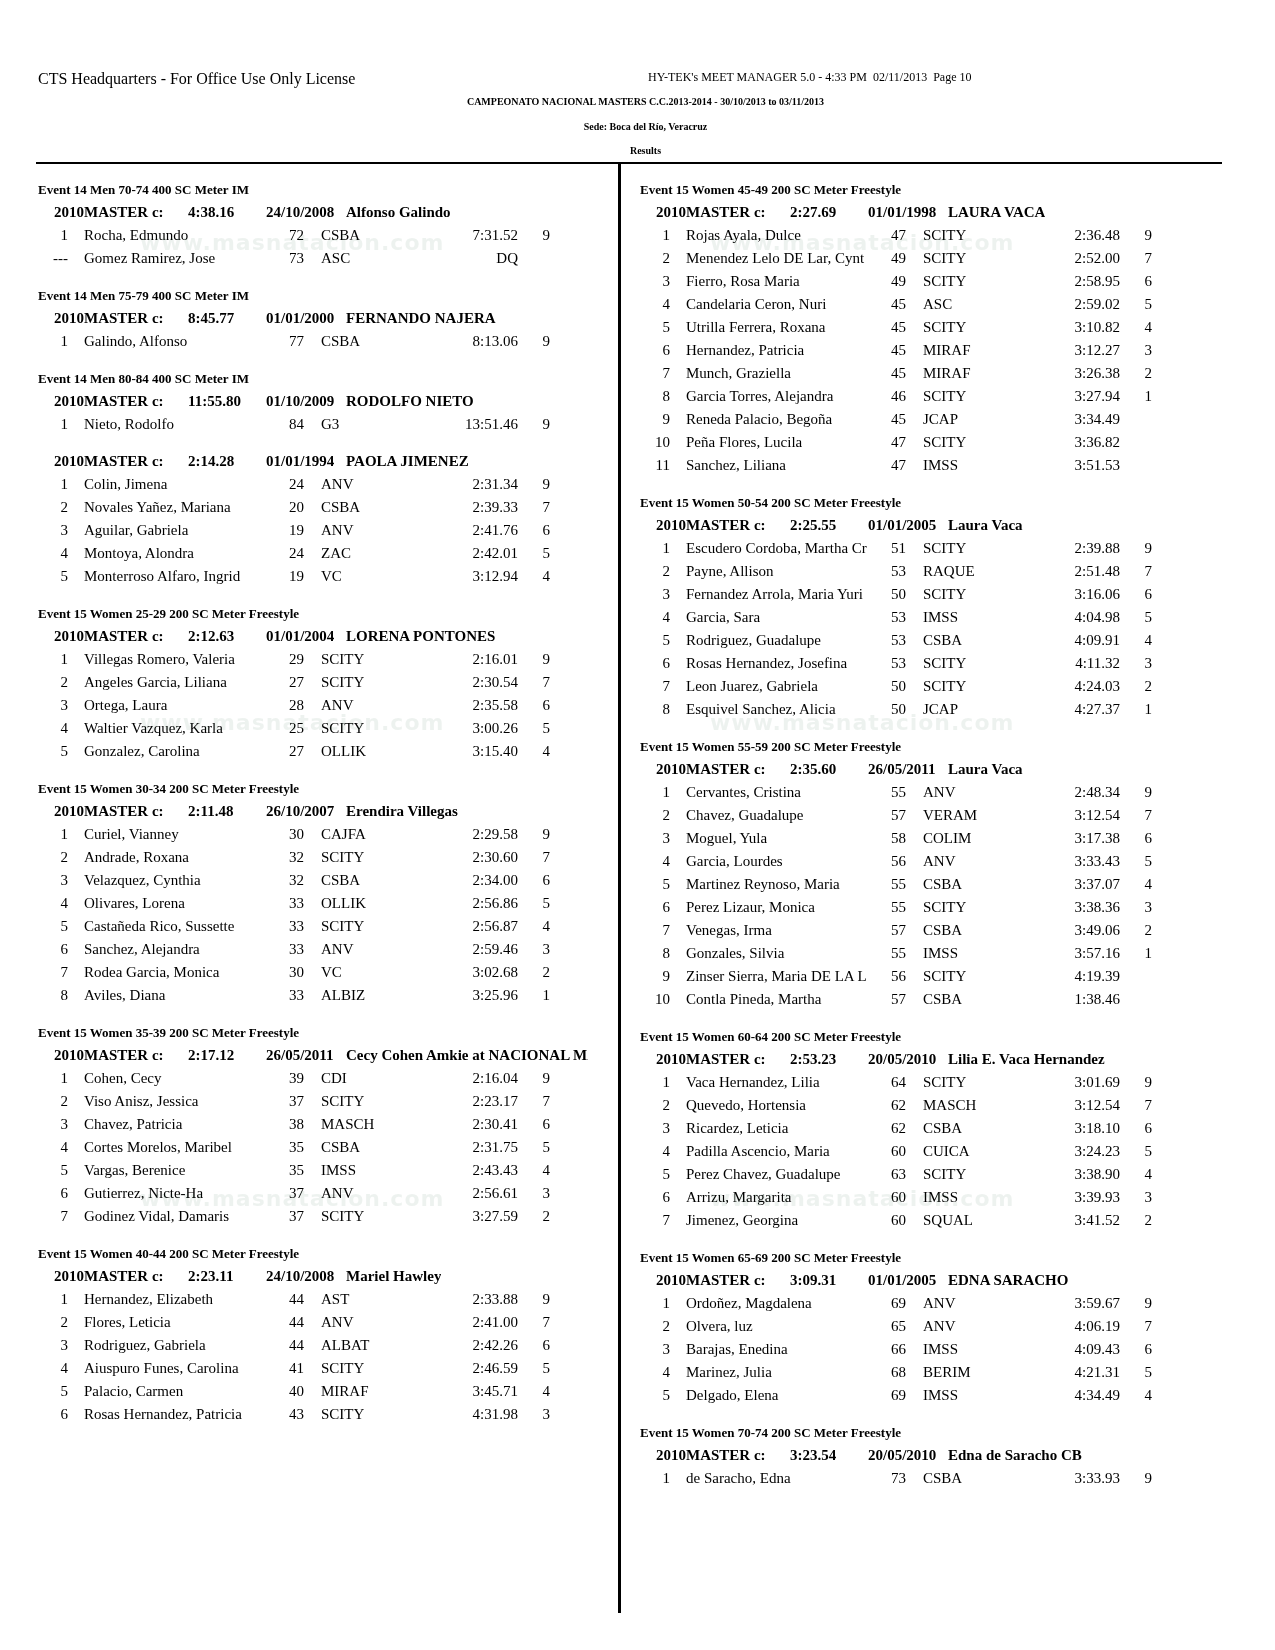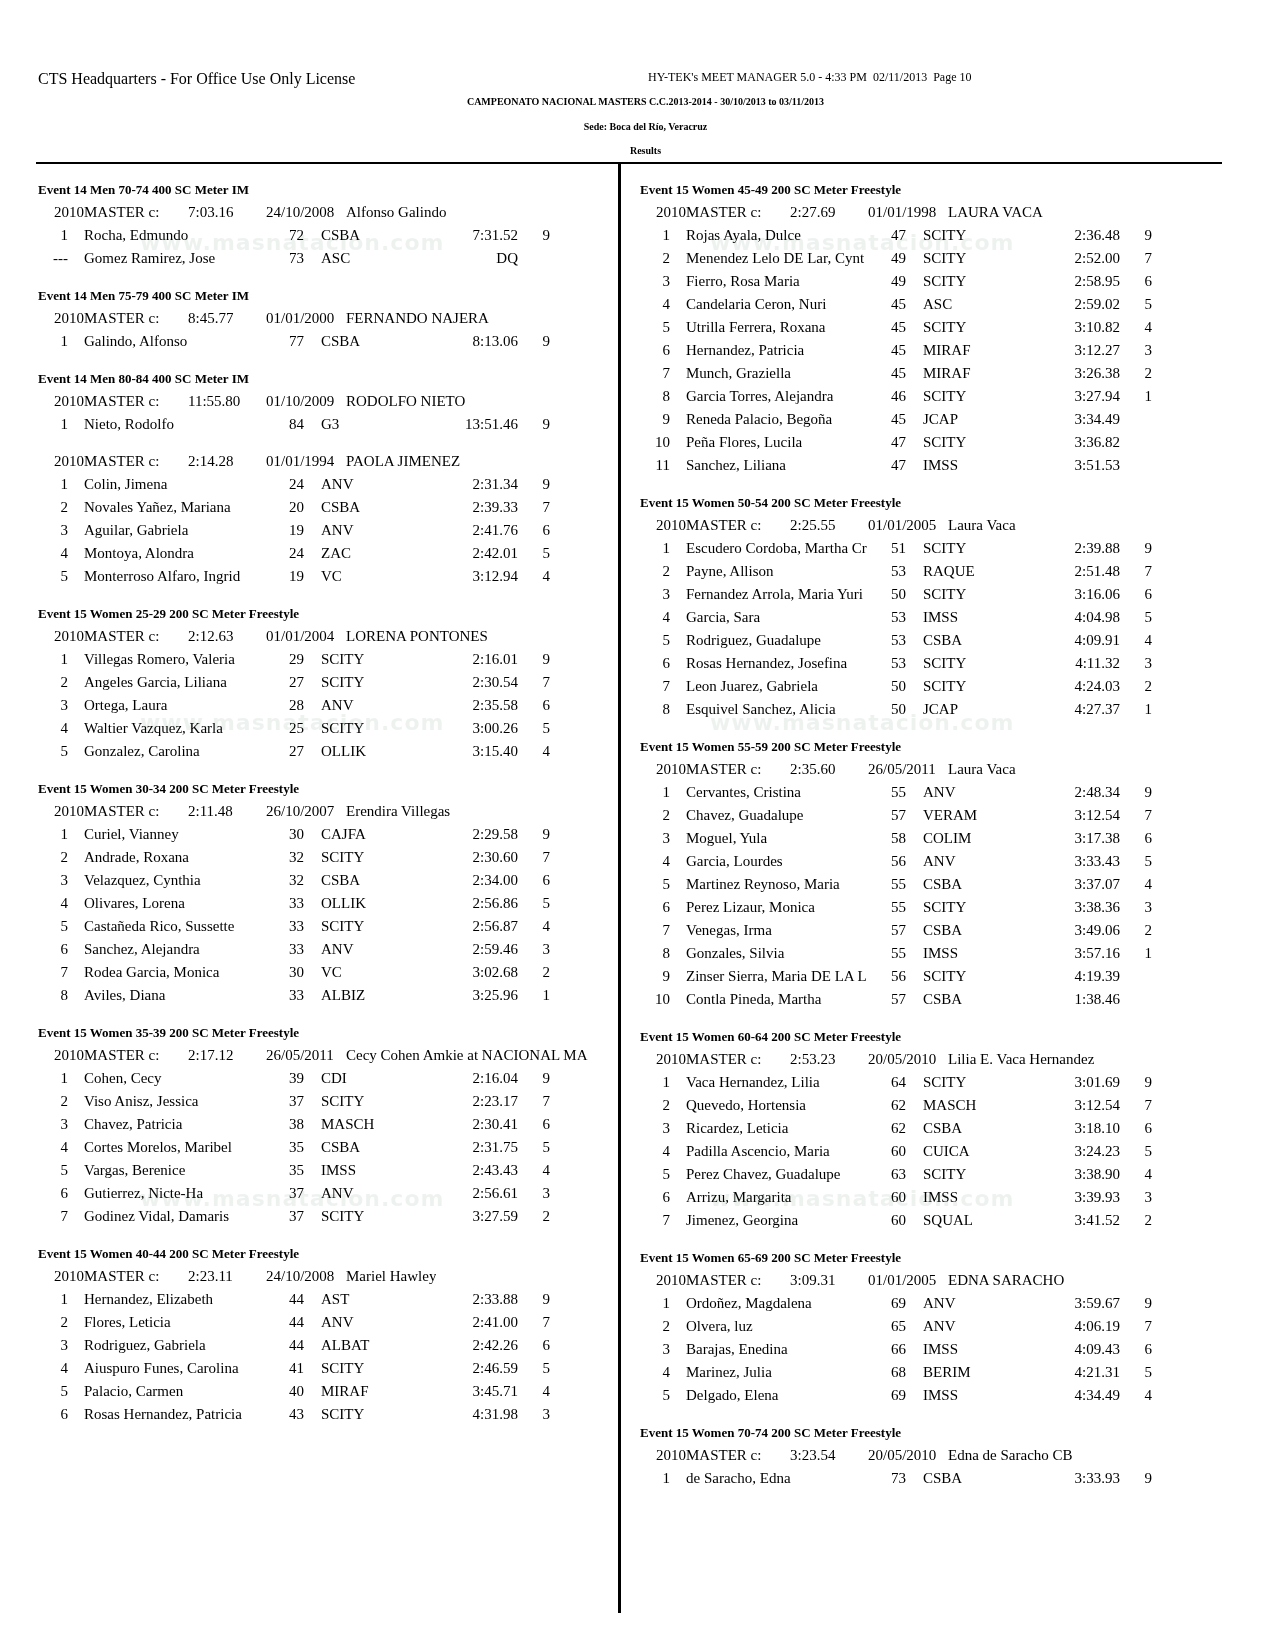--- a/index.html
+++ b/index.html
@@ -14,21 +14,21 @@
     .hdr-title { top: 96px; }
     .hdr-sede { top: 121px; }
     .hdr-results { top: 145px; }
     .rule-top { position: absolute; left: 36px; top: 162px; width: 1186px; height: 2px; background: #000; }
     .rule-vert { position: absolute; left: 618px; top: 163px; width: 3px; height: 1450px; background: #000; }
     .col { position: absolute; top: 178px; }
     .col-left { left: 38px; width: 570px; }
     .col-right { left: 640px; width: 580px; }
     .event { margin-bottom: 14px; }
     .ev-title { font-weight: bold; font-size: 13px; height: 23px; line-height: 23px; white-space: nowrap; }
-    .rec { font-weight: normal; height: 23px; line-height: 23px; white-space: nowrap; position: relative; font-size: 15px; }
+    .rec { font-weight: bold; height: 23px; line-height: 23px; white-space: nowrap; position: relative; font-size: 15px; }
     .rec span { position: absolute; top: 0; }
     .rec .r-label { left: 16px; }
     .rec .r-time { left: 150px; }
     .rec .r-date { left: 228px; }
     .rec .r-holder { left: 308px; white-space: nowrap; overflow: hidden; }
     .col-left .rec .r-holder { max-width: 242px; }
     .row { height: 23px; line-height: 23px; position: relative; white-space: nowrap; }
     .row span { position: absolute; top: 0; }
     .row .c-place { left: 0; width: 30px; text-align: right; }
     .row .c-name { left: 46px; width: 200px; overflow: hidden; }
@@ -51,21 +51,21 @@
 <div class="hdr-center hdr-sede">Sede: Boca del Río, Veracruz</div>
 <div class="hdr-center hdr-results">Results</div>
 <div class="rule-top"></div>
 <div class="rule-vert"></div>
 
 <div class="col col-left" id="col-left">
     <div class="event">
       <div class="ev-title">Event 14  Men 70-74 400 SC Meter IM</div>
       <div class="rec">
         <span class="r-label">2010MASTER c:</span>
-        <span class="r-time">7:03.16</span>
+        <span class="r-time">4:38.16</span>
         <span class="r-date">24/10/2008</span>
         <span class="r-holder">Alfonso Galindo</span>
       </div>
       <div class="row">
         <span class="c-place">1</span>
         <span class="c-name">Rocha, Edmundo</span>
         <span class="c-age">72</span>
         <span class="c-team">CSBA</span>
         <span class="c-time">7:31.52</span>
         <span class="c-pts">9</span>

